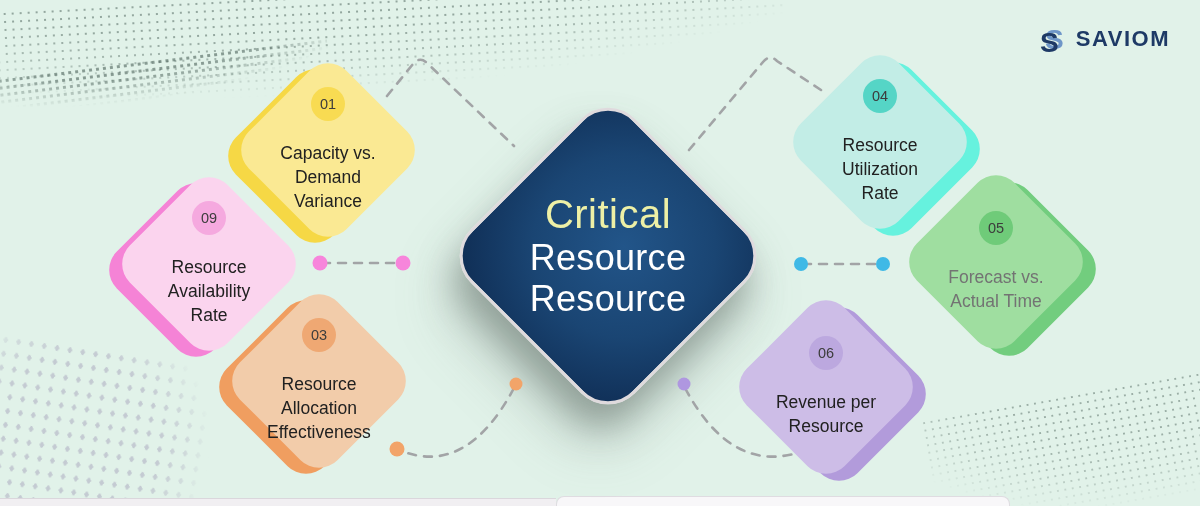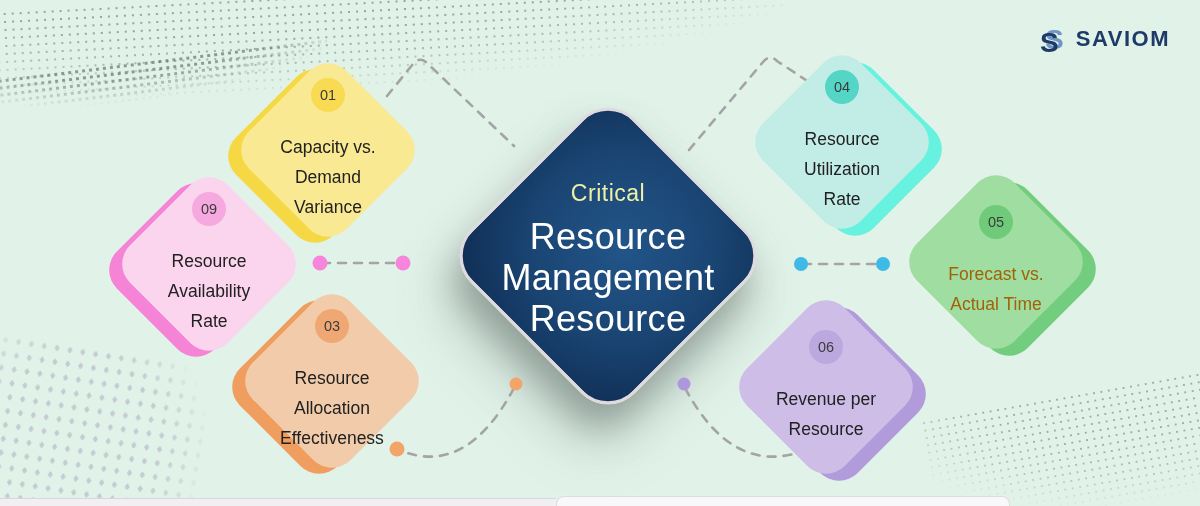--- a/index.html
+++ b/index.html
@@ -40,42 +40,42 @@
 
   
   .center-diamond{position:absolute;left:443px;top:91px;width:330px;height:330px;}
   .center-face{position:absolute;left:49px;top:49px;width:232px;height:232px;
     border-radius:38px;border:3px solid #DFDADD;box-sizing:border-box;
     background:radial-gradient(circle at 52% 42%,var(--c1,#225589) 0%,#1A4573 52%,var(--c2,#0F2D54) 96%);
     transform:rotate(45deg);
     box-shadow:12px 22px 34px -2px rgba(105,120,113,0.55),20px 34px 58px rgba(105,120,113,0.28);}
   .center-content{position:absolute;inset:0;display:flex;flex-direction:column;
     align-items:center;justify-content:center;text-align:center;line-height:41px;}
-  .center-accent{font-size:23px;letter-spacing:.5px;}
+  .center-accent{font-size:40px;letter-spacing:.5px;}
   .center-line{font-size:36px;color:var(--ctext,#fff);letter-spacing:.3px;}
 
   
   .metric{position:absolute;width:196px;height:196px;}
   .dshadow{position:absolute;left:29px;top:29px;width:138px;height:138px;border-radius:26px;
     background:var(--shadow);}
   .metric.shadow-left  .dshadow{transform:translate(-13px,6px) rotate(45deg);}
   .metric.shadow-right .dshadow{transform:translate(13px,7px) rotate(45deg);}
   .dface{position:absolute;left:29px;top:29px;width:138px;height:138px;border-radius:26px;
     background:var(--face);transform:rotate(45deg);}
   .dcontent{position:absolute;inset:0;display:flex;flex-direction:column;align-items:center;
     justify-content:center;gap:20px;text-align:center;}
   .badge{width:34px;height:34px;border-radius:50%;background:var(--badge);
     display:flex;align-items:center;justify-content:center;
     font-size:14.5px;color:#3C3C3C;}
-  .dlabel{font-size:17.5px;line-height:30px;color:#212121;font-weight:500;white-space:pre-line;width:170px;}
+  .dlabel{font-size:17.5px;line-height:24px;color:#212121;font-weight:500;white-space:pre-line;width:170px;}
 
   .g1{left:230px;top:52px;}
   .g2{left:111px;top:166px;}
-  .g3{left:234px;top:283px;}
-  .g4{left:744px;top:44px;}
+  .g3{left:221px;top:283px;}
+  .g4{left:782px;top:44px;}
   .g5{left:898px;top:164px;}
   .g6{left:728px;top:289px;}
 
   
   .logo{position:absolute;right:30px;top:24px;display:flex;align-items:center;gap:7px;}
   .logo-text{font-size:22px;font-weight:bold;color:#1E3A66;letter-spacing:1.5px;}
 </style>
 </head>
 <body>
 
@@ -88,21 +88,20 @@
 
   <div class="bottom-strip"></div>
   <div class="bottom-card"></div>
 
   <div class="center-diamond" style="--c1: #225589; --c2: #0F2D54; --ctext: #FFFFFF;">
     <div class="center-face"></div>
     <div class="center-content">
       <div class="center-accent" style="color: rgb(238, 240, 166);">Critical</div>
       <div style="line-height:41px;margin-top:2px;">
         <div class="center-line">Resource</div>
-        <div class="center-line">Management</div>
         <div class="center-line">Resource</div>
       </div>
     </div>
   </div>
 
   <svg class="connectors" width="1200" height="506" viewBox="0 0 1200 506" fill="none">
     <path class="dashline" d="M 387 96 L 413 64 Q 420 56 427 63 L 514 146" stroke-width="2.6" stroke-dasharray="8 8" stroke-linecap="round" stroke="#A2A4A6"></path>
     <path class="dashline" d="M 689 150 L 763 62 Q 770 54 777 61 L 821 90" stroke-width="2.6" stroke-dasharray="8 8" stroke-linecap="round" stroke="#A2A4A6"></path>
     <path class="dashline" d="M 322 263 L 400 263" stroke-width="2.6" stroke-dasharray="8 8" stroke-linecap="round" stroke="#A2A4A6"></path>
     <path class="dashline" d="M 803 264 L 881 264" stroke-width="2.6" stroke-dasharray="8 8" stroke-linecap="round" stroke="#A2A4A6"></path>
@@ -161,21 +160,21 @@
 Utilization
 Rate</div>
     </div>
   </div>
 
   <div class="metric g5 shadow-right" style="--face: #9FDEA0; --shadow: #72CD7E; --badge: #6FCB79;">
     <div class="dshadow"></div>
     <div class="dface"></div>
     <div class="dcontent">
       <div class="badge">05</div>
-      <div class="dlabel" style="color: #a16207;">Forecast vs.
+      <div class="dlabel" style="color: #737373;">Forecast vs.
 Actual Time</div>
     </div>
   </div>
 
   <div class="metric g6 shadow-right" style="--face: #CDBDE7; --shadow: #B29BDB; --badge: #BCA8DF;">
     <div class="dshadow"></div>
     <div class="dface"></div>
     <div class="dcontent">
       <div class="badge">06</div>
       <div class="dlabel" style="color: rgb(33, 33, 33);">Revenue per

